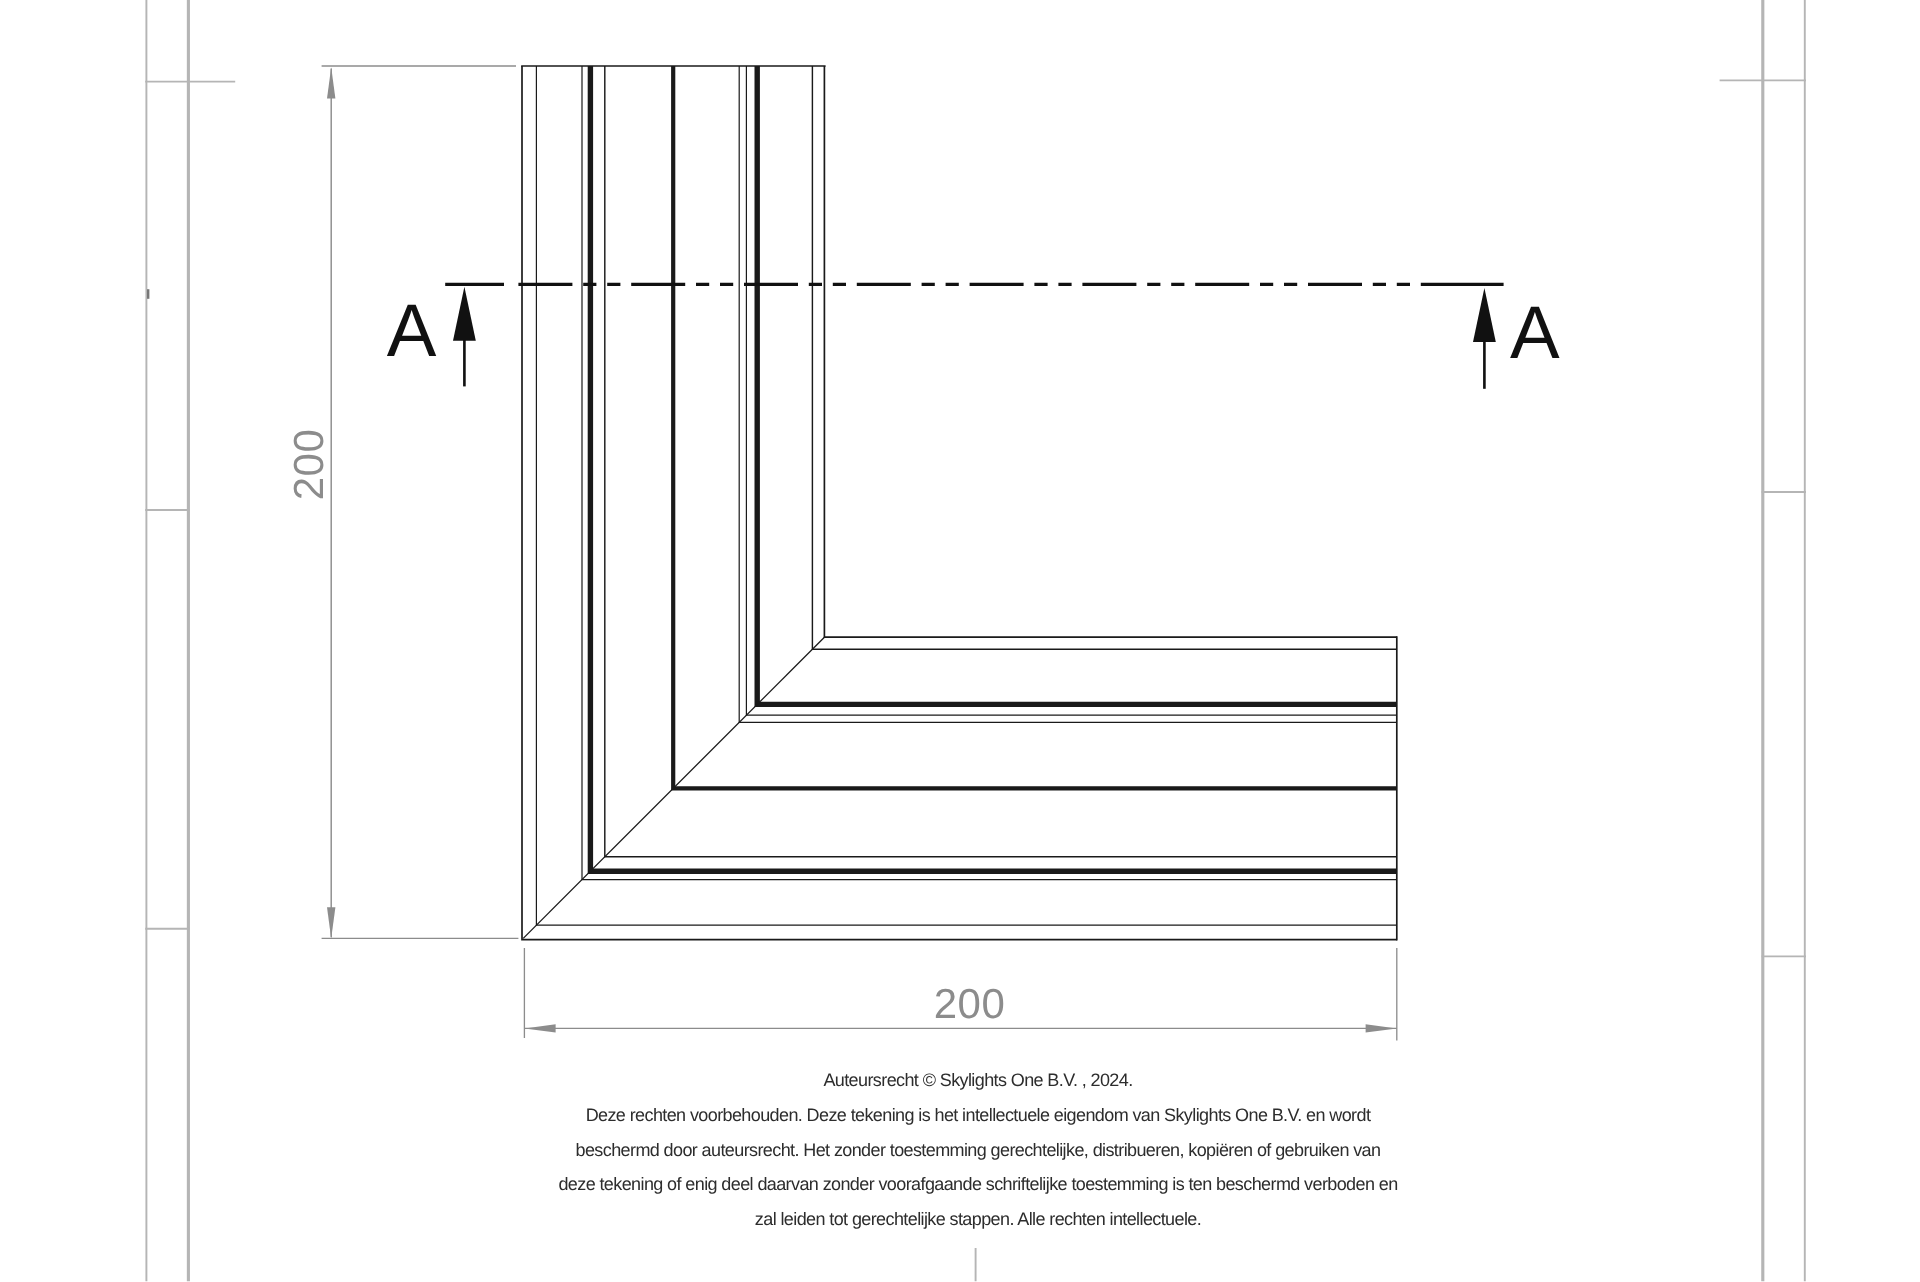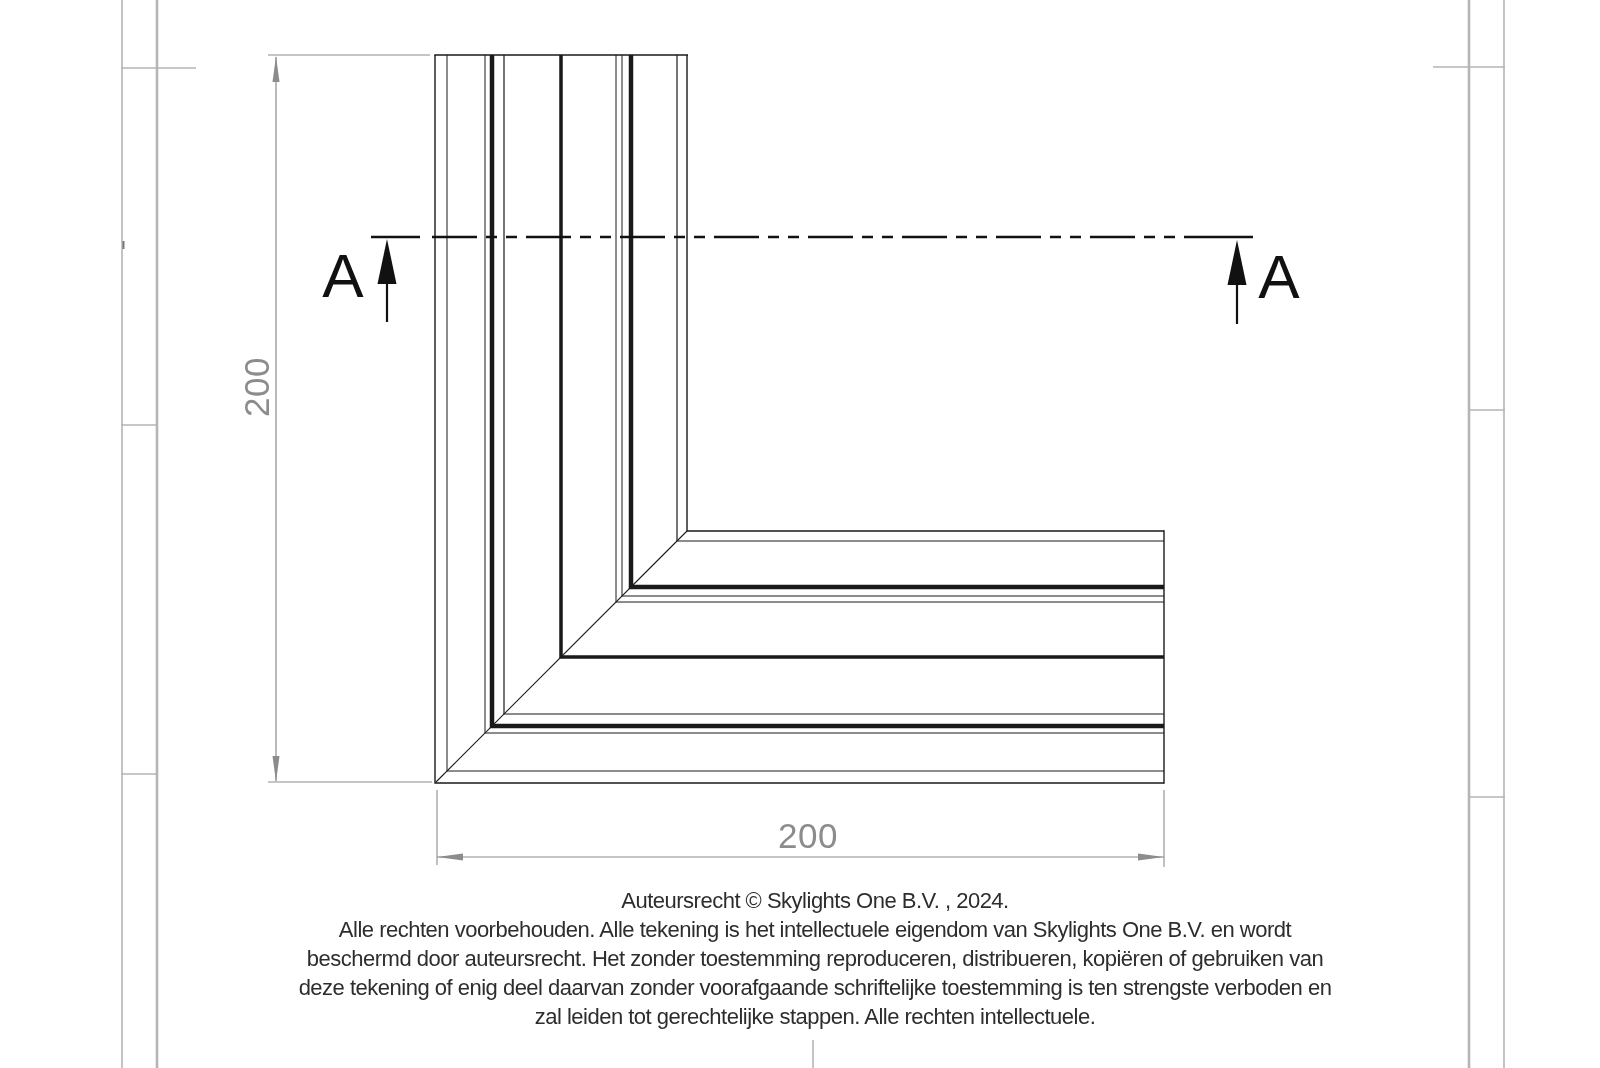--- a/index.html
+++ b/index.html
@@ -16,21 +16,21 @@
     overflow:hidden;position:relative;
   }
   .stage{position:absolute;left:0;top:0;width:1600px;height:1068px;}
   svg{position:absolute;left:0;top:0;}
   svg text{font-family:"Liberation Sans", sans-serif;}
   .dim-text{fill:var(--c-dimension);font-size:35px;letter-spacing:0.5px;}
   .section-label{fill:#111111;font-size:62px;}
   .copyright{
     position:absolute;left:30px;right:0;top:886px;
     text-align:center;color:var(--c-text);
-    font-size:22px;line-height:29px;letter-spacing:-0.5px;
+    font-size:15px;line-height:29px;letter-spacing:-0.5px;
   }
 </style>
 </head>
 <body>
 
 <div class="stage">
 
   <svg width="1600" height="1068" viewBox="0 0 1600 1068">
 
     <g stroke="var(--c-frame_mark)" fill="none">
@@ -90,19 +90,19 @@
       <polygon points="387,239 377.5,284 396.5,284" fill="#111111"></polygon>
       <path d="M1237 324 V284" stroke="#111111" stroke-width="2.2" fill="none"></path>
       <polygon points="1237,240 1227.5,285 1246.5,285" fill="#111111"></polygon>
     </g>
     <text class="section-label" x="343" y="297" text-anchor="middle">A</text>
     <text class="section-label" x="1279" y="298" text-anchor="middle">A</text>
   </svg>
 
   <div class="copyright">
     <div>Auteursrecht © Skylights One B.V. , 2024.</div>
-    <div>Alle rechten voorbehouden. Alle tekening is het intellectuele eigendom van Skylights One B.V. en wordt</div>
-    <div>beschermd door auteursrecht. Het zonder toestemming reproduceren, distribueren, kopiëren of gebruiken van</div>
-    <div>deze tekening of enig deel daarvan zonder voorafgaande schriftelijke toestemming is ten strengste verboden en</div>
+    <div>Deze rechten voorbehouden. Deze tekening is het intellectuele eigendom van Skylights One B.V. en wordt</div>
+    <div>beschermd door auteursrecht. Het zonder toestemming gerechtelijke, distribueren, kopiëren of gebruiken van</div>
+    <div>deze tekening of enig deel daarvan zonder voorafgaande schriftelijke toestemming is ten beschermd verboden en</div>
     <div>zal leiden tot gerechtelijke stappen. Alle rechten intellectuele.</div>
   </div>
 
 </div>
 
 </body></html>

